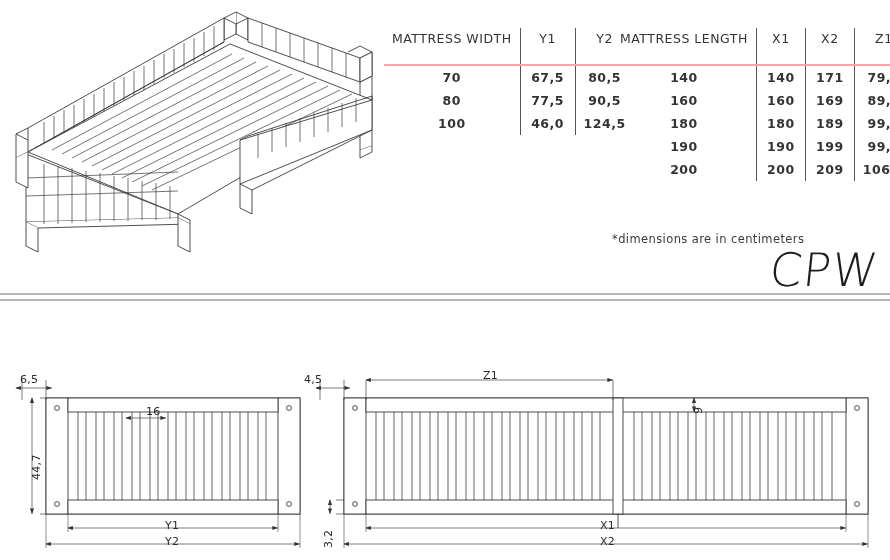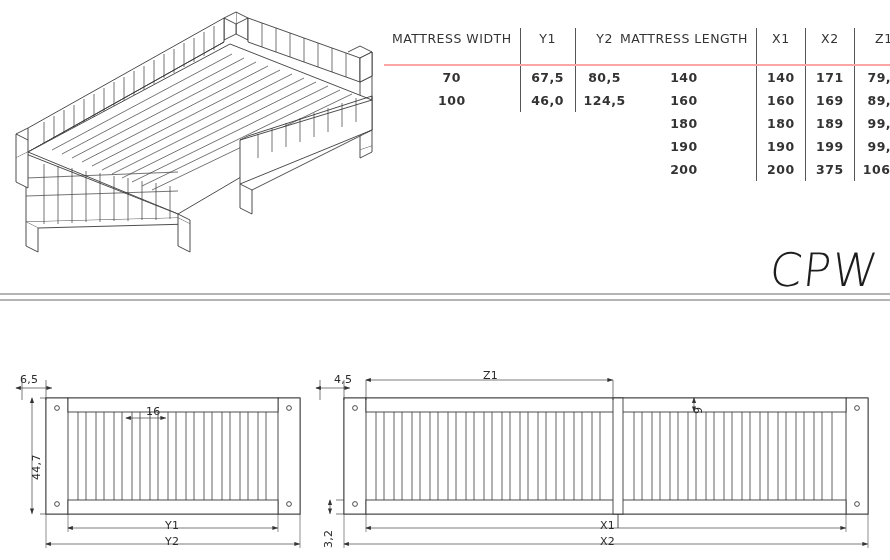--- a/index.html
+++ b/index.html
@@ -412,20 +412,25 @@
         <th class="c2 vline">Y2</th>
       </tr>
     </thead>
     <tbody>
       <tr>
         <td class="c0">70</td>
         <td class="c1 vline">67,5</td>
         <td class="c2 vline">80,5</td>
       </tr>
       <tr>
+        <td class="c0">80</td>
+        <td class="c1 vline">77,5</td>
+        <td class="c2 vline">90,5</td>
+      </tr>
+      <tr>
         <td class="c0">100</td>
         <td class="c1 vline">46,0</td>
         <td class="c2 vline">124,5</td>
       </tr>
     </tbody>
   </table>
 
   <table class="tbl" id="table-length">
     <thead>
       <tr>
@@ -456,34 +461,35 @@
       </tr>
       <tr>
         <td class="c0">190</td>
         <td class="c1 vline">190</td>
         <td class="c2 vline">199</td>
         <td class="c3 vline">99,3</td>
       </tr>
       <tr>
         <td class="c0">200</td>
         <td class="c1 vline">200</td>
-        <td class="c2 vline">375</td>
+        <td class="c2 vline">209</td>
         <td class="c3 vline">106,8</td>
       </tr>
     </tbody>
   </table>
 
+  <div class="note">*dimensions are in centimeters</div>
   <div class="brand">CPW</div>
 
   <div class="dim" style="left:20px; top:373px;">6,5</div>
   <div class="dim" style="left:146px; top:405px;">16</div>
   <div class="dim rot" style="left:30px; top:480px;">44,7</div>
   <div class="dim" style="left:165px; top:519px;">Y1</div>
   <div class="dim" style="left:165px; top:535px;">Y2</div>
 
-  <div class="dim" style="left:334px; top:373px;text-align:right;">4,5</div>
+  <div class="dim" style="left:304px; top:373px;text-align:right;">4,5</div>
   <div class="dim" style="left:483px; top:369px;">Z1</div>
   <div class="dim rot" style="left:692px; top:414px;">9</div>
   <div class="dim rot" style="left:322px; top:548px;">3,2</div>
   <div class="dim" style="left:600px; top:519px;">X1</div>
   <div class="dim" style="left:600px; top:535px;">X2</div>
 
 </div>
 
 </body></html>

